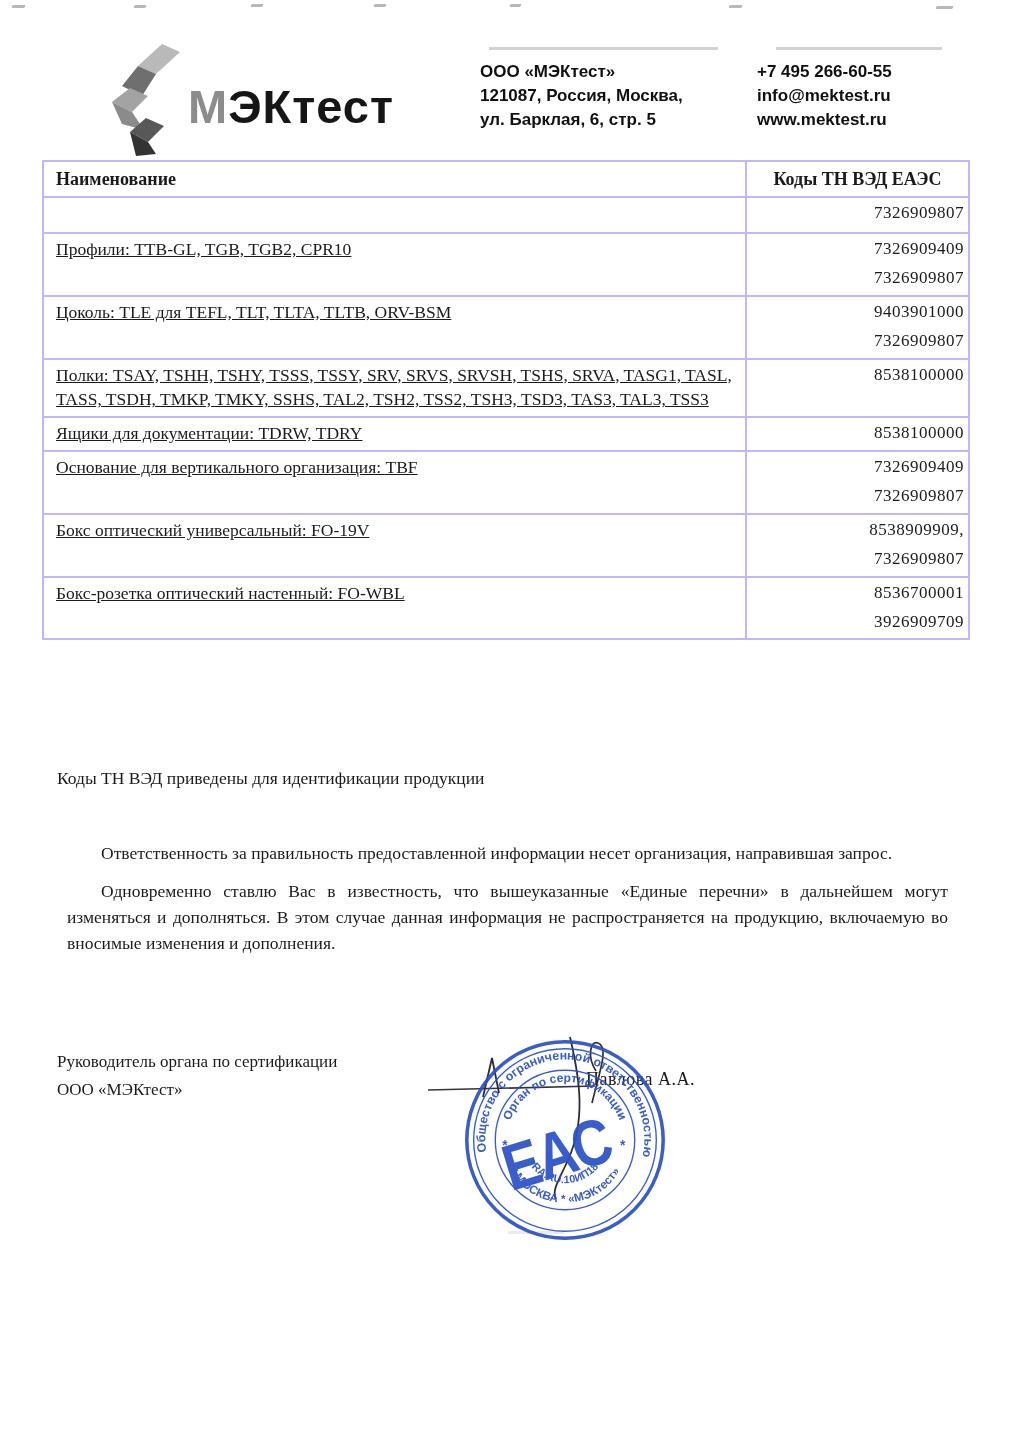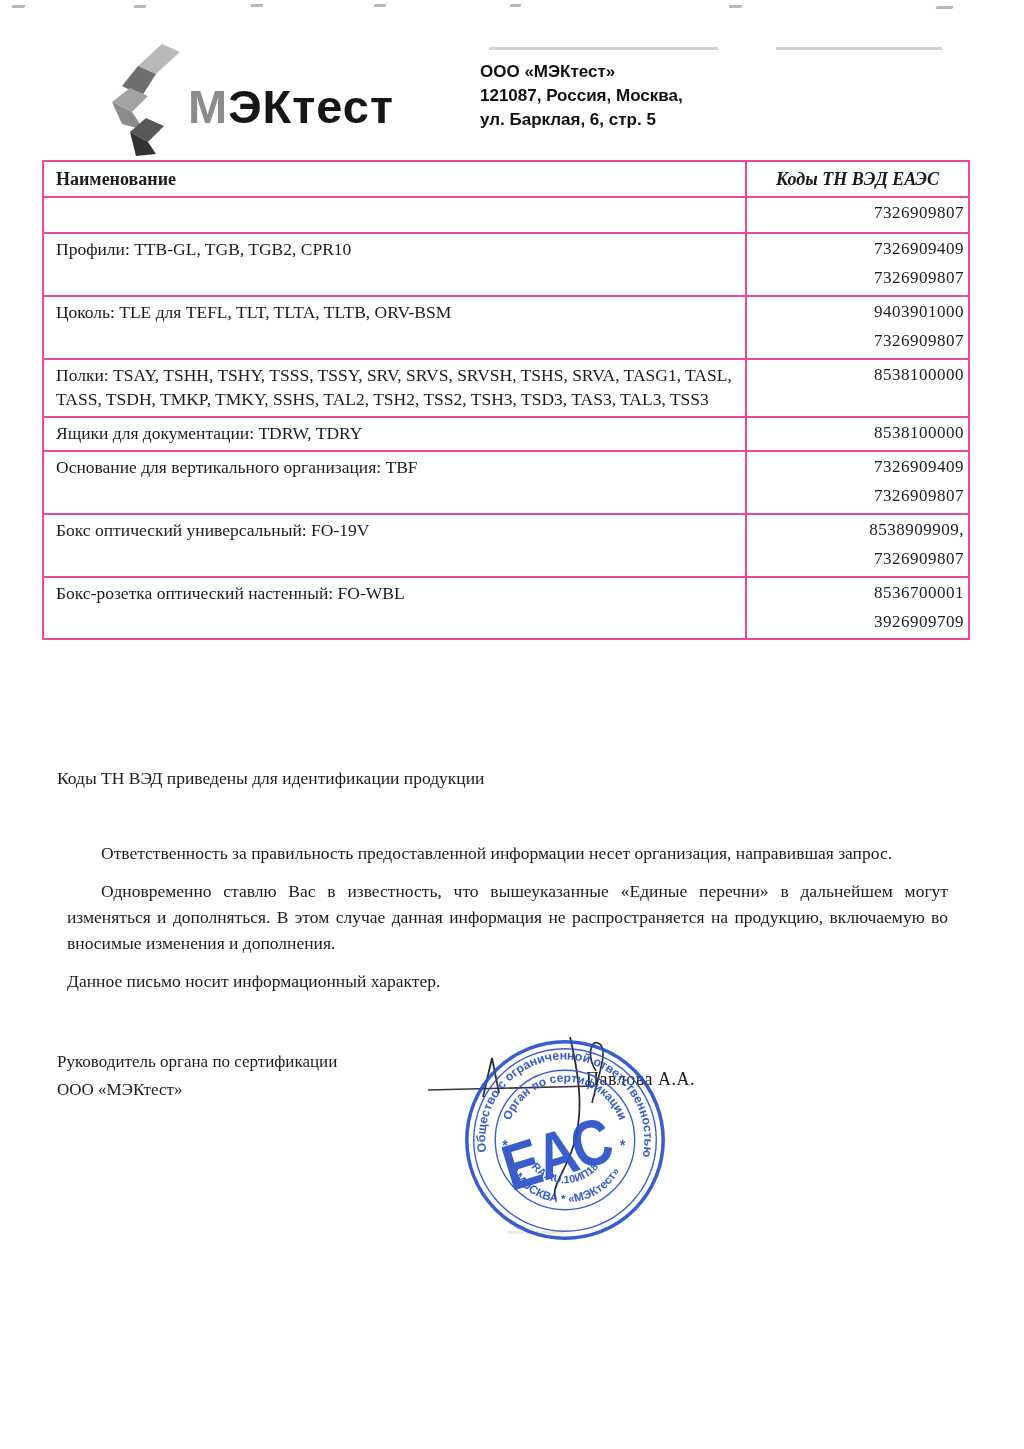--- a/index.html
+++ b/index.html
@@ -30,35 +30,36 @@
     white-space:pre-line;
   }
   #company-block{left:480px;}
   #contact-block{left:757px;}
   
   table.codes-table{
     position:absolute;left:42px;top:160px;
     width:926px;border-collapse:collapse;table-layout:fixed;
   }
   table.codes-table th, table.codes-table td{
-    border:2px solid #ec4899;
+    border:2px solid #c4b5fd;
   }
   table.codes-table col.c-name{width:703px;}
   table.codes-table col.c-codes{width:223px;}
   th.h-name{
     text-align:left;font-size:18px;padding:6px 12px;height:22px;
     font-weight:bold;
   }
   th.h-codes{
-    text-align:center;font-size:18px;padding:6px 4px;font-weight:bold;font-style:italic;
+    text-align:center;font-size:18px;padding:6px 4px;font-weight:bold;
   }
   td.name{
     vertical-align:top;text-align:left;
     font-size:17.5px;line-height:1.42;
     padding:3px 12px 4px 12px;
+    text-decoration:underline;
   }
   td.codes{
     vertical-align:top;text-align:right;
     font-size:17px;line-height:1.7;
     letter-spacing:.5px;
     padding:1px 4px 2px 4px;
     white-space:pre-line;
   }
   tr.empty-row td{height:27px;}
   
@@ -107,20 +108,23 @@
       <polygon points="12,62 30,48 48,56 32,72" fill="#a3a3a3"></polygon>
       <polygon points="22,84 12,62 32,72 44,90" fill="#8b8b8b"></polygon>
       <polygon points="30,92 46,78 64,86 48,102" fill="#585858"></polygon>
       <polygon points="36,116 30,92 48,102 56,114" fill="#333333"></polygon>
     </svg>
     <div class="logo-text"><span class="m">М</span><span>ЭКтест</span></div>
   </div>
   <div class="hdr-block" id="company-block">ООО «МЭКтест»
 121087, Россия, Москва,
 ул. Барклая, 6, стр. 5</div>
+  <div class="hdr-block" id="contact-block">+7 495 266-60-55
+info@mektest.ru
+www.mektest.ru</div>
 
   <table class="codes-table">
     <colgroup>
         <col class="c-name">
         <col class="c-codes">
       </colgroup>
     <thead>
       <tr>
         <th class="h-name">Наименование</th>
         <th class="h-codes">Коды ТН ВЭД ЕАЭС</th>
@@ -165,21 +169,20 @@
 3926909709</td>
       </tr>
     </tbody>
   </table>
 
   <div class="codes-note">Коды ТН ВЭД приведены для идентификации продукции</div>
 
   <div class="body-text">
     <p class="indent">Ответственность за правильность предоставленной информации несет организация, направившая запрос.</p>
     <p class="indent">Одновременно ставлю Вас в известность, что вышеуказанные «Единые перечни» в дальнейшем могут изменяться и дополняться. В этом случае данная информация не распространяется на продукцию, включаемую во вносимые изменения и дополнения.</p>
-    <p>Данное письмо носит информационный характер.</p>
   </div>
 
   <div class="sig-role">Руководитель органа по сертификации
 ООО «МЭКтест»</div>
   <div class="sig-name">Павлова А.А.</div>
 
   <svg class="sig-strokes" width="310" height="235" viewBox="0 0 310 235">
     <path d="M18 65 L185 61" stroke="#34343c" stroke-width="1.6" fill="none"></path>
     <path d="M73 72 L82 33 L89 68" stroke="#2c2c36" stroke-width="1.8" fill="none"></path>
     <path d="M182 78 C 190 45, 199 22, 188 18 C 180 15, 177 32, 186 46" stroke="#2c2c36" stroke-width="1.7" fill="none"></path>

